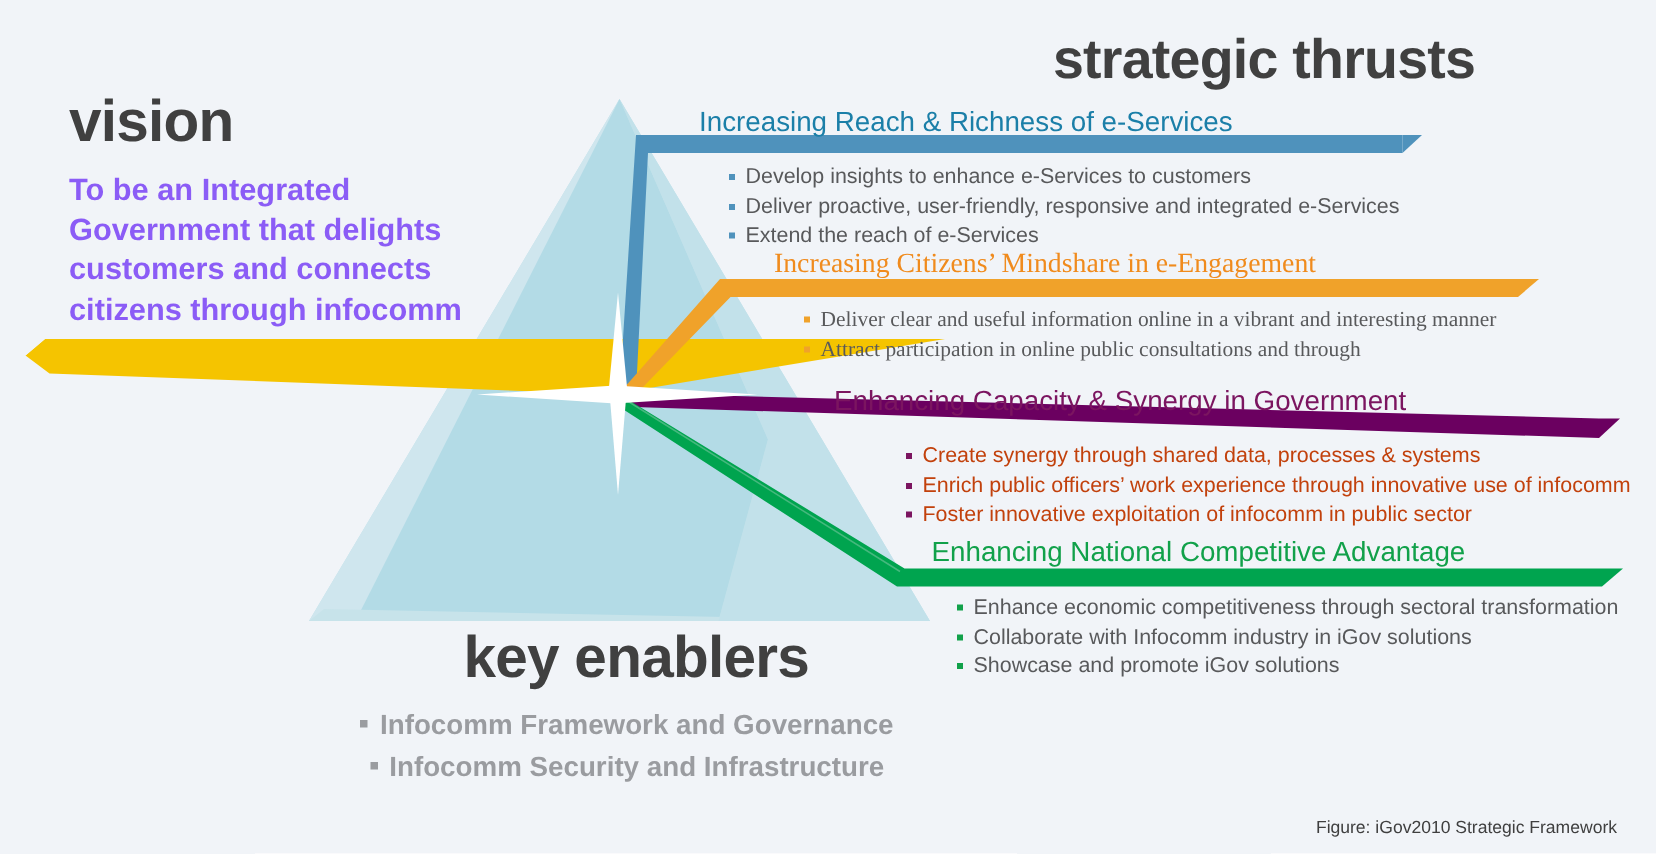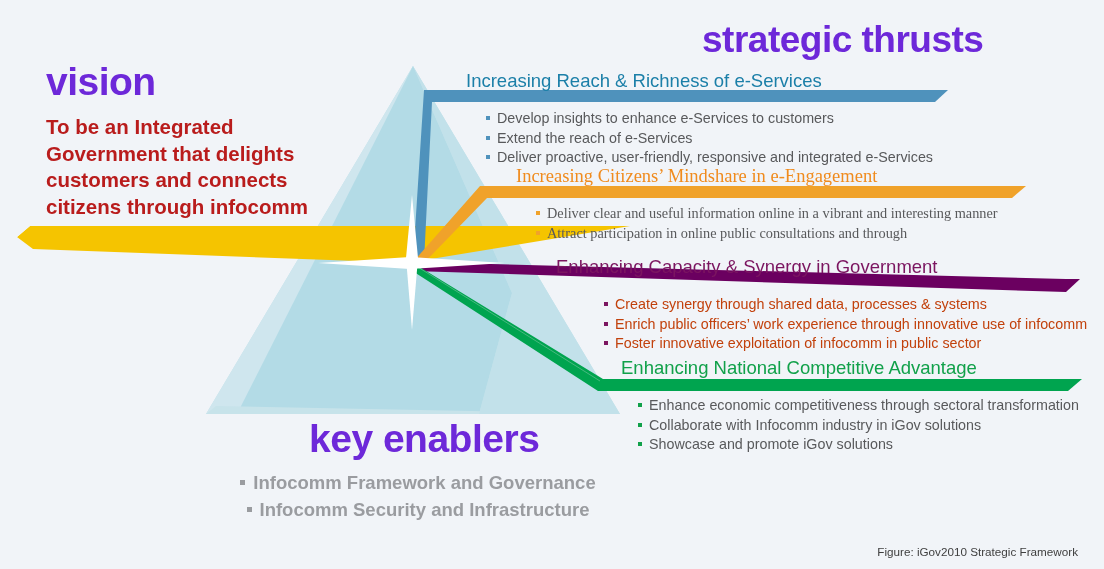--- a/index.html
+++ b/index.html
@@ -22,35 +22,35 @@
   #art {
     position: absolute;
     left: 0; top: 0;
     width: 1104px; height: 569px;
     pointer-events: none;
   }
 
   
   .kicker {
     position: absolute;
-    color: #6d28d9;
+    color: #404040;
     font-weight: bold;
     letter-spacing: -0.5px;
     white-space: nowrap;
   }
   #vision-title  { left: 46px;  top: 60px;  font-size: 39px; }
   #thrusts-title { left: 702px; top: 19px;  font-size: 37px; }
   #enablers-title{ left: 309px; top: 417px; font-size: 39px; }
 
   
   #vision-text {
     position: absolute;
     left: 46px; top: 114px;
     width: 300px;
-    color: #b91c1c;
+    color: #8b5cf6;
     font-size: 20.5px;
     font-weight: bold;
     line-height: 26.5px;
   }
 
   
   .thrust { position: absolute; }
   .thrust-head {
     font-size: 18.5px;
     white-space: nowrap;
@@ -181,22 +181,22 @@
 
   <div class="kicker" id="vision-title">vision</div>
   <div id="vision-text">To be an Integrated Government that delights customers and connects citizens through infocomm</div>
 
   <div class="kicker" id="thrusts-title">strategic thrusts</div>
 
   <div class="thrust" id="thrust-0">
     <div class="thrust-head">Increasing Reach &amp; Richness of e-Services</div>
     <ul class="thrust-list">
       <li><span>Develop insights to enhance e-Services to customers</span></li>
+      <li><span>Deliver proactive, user-friendly, responsive and integrated e-Services</span></li>
       <li><span>Extend the reach of e-Services</span></li>
-      <li><span>Deliver proactive, user-friendly, responsive and integrated e-Services</span></li>
     </ul>
   </div>
 
   <div class="thrust" id="thrust-1">
     <div class="thrust-head">Increasing Citizens’ Mindshare in e-Engagement</div>
     <ul class="thrust-list">
       <li><span>Deliver clear and useful information online in a vibrant and interesting manner</span></li>
       <li><span>Attract participation in online public consultations and through</span></li>
     </ul>
   </div>

